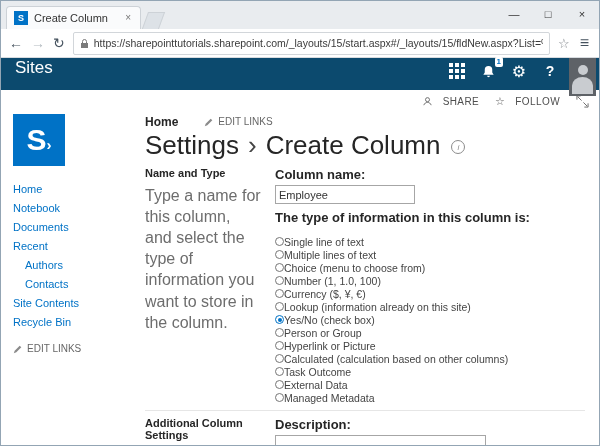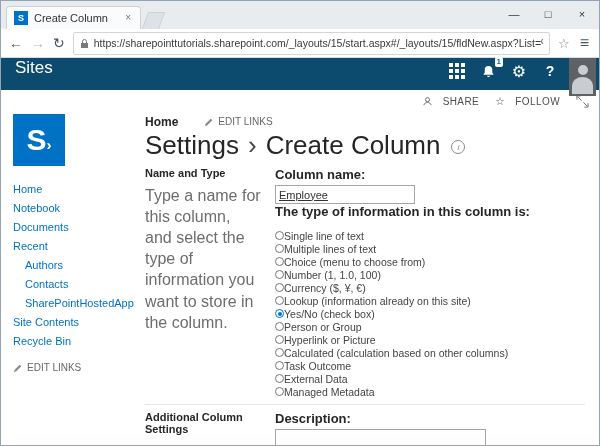--- a/index.html
+++ b/index.html
@@ -62,21 +62,21 @@
   .title-sep{color:#444;}
   .info-circle{width:12px;height:12px;border:1px solid #8b8b8b;border-radius:50%;color:#8b8b8b;font-size:8px;font-style:italic;display:flex;align-items:center;justify-content:center;margin-left:2px;margin-top:4px;}
 
   
   .form{margin-top:8px;}
   .form-section{display:grid;grid-template-columns:118px 1fr;column-gap:12px;}
   .form-section.second{border-top:1px solid #e6e6e6;margin-top:6px;padding-top:6px;}
   .sec-heading{font-size:11px;font-weight:bold;color:#262626;margin:0 0 6px;}
   .sec-desc{font-size:16px;color:#6d6d6d;line-height:1.32;margin:0;padding-right:2px;}
   .field-label{font-size:13px;font-weight:bold;color:#262626;margin-bottom:3px;}
-  .text-input{width:132px;height:17px;border:1px solid #a6a6a6;font-size:11px;padding:0 3px;color:#333;font-family:"Liberation Sans",sans-serif;margin-bottom:0;display:block;text-decoration:underline;}
+  .text-input{width:132px;height:17px;border:1px solid #a6a6a6;font-size:11px;padding:0 3px;color:#333;font-family:"Liberation Sans",sans-serif;margin-bottom:6px;display:block;}
   .type-label{margin-bottom:10px;}
   .radio-row{display:flex;align-items:center;height:13px;font-size:10.5px;color:#444;cursor:pointer;}
   .radio{width:9px;height:9px;border:1px solid #767676;border-radius:50%;background:#fff;position:relative;flex:none;box-sizing:border-box;}
   .radio.selected{border-color:#0072c6;}
   .radio.selected::after{content:"";position:absolute;left:1.5px;top:1.5px;right:1.5px;bottom:1.5px;border-radius:50%;background:#0072c6;}
   .desc-textarea{width:205px;height:40px;border:1px solid #a6a6a6;font-family:"Liberation Sans",sans-serif;font-size:11px;resize:none;display:block;margin-bottom:5px;}
 </style>
 </head>
 <body>
 
@@ -167,21 +167,20 @@
         <span class="s">S</span>
         <span class="chev">›</span>
       </div>
       <div class="nav">
           <div class="nav-item">Home</div>
           <div class="nav-item">Notebook</div>
           <div class="nav-item">Documents</div>
           <div class="nav-item">Recent</div>
           <div class="nav-item indent">Authors</div>
           <div class="nav-item indent">Contacts</div>
-          <div class="nav-item indent">SharePointHostedApp</div>
           <div class="nav-item">Site Contents</div>
           <div class="nav-item">Recycle Bin</div>
         </div>
       <div class="sidebar-editlinks">
         <svg width="10" height="10" viewBox="0 0 12 12">
             <path d="M1 11l1-3 6-6 2 2-6 6-3 1z" fill="#8a8a8a"></path>
           </svg>
         <span>EDIT LINKS</span>
       </div>
     </div>

